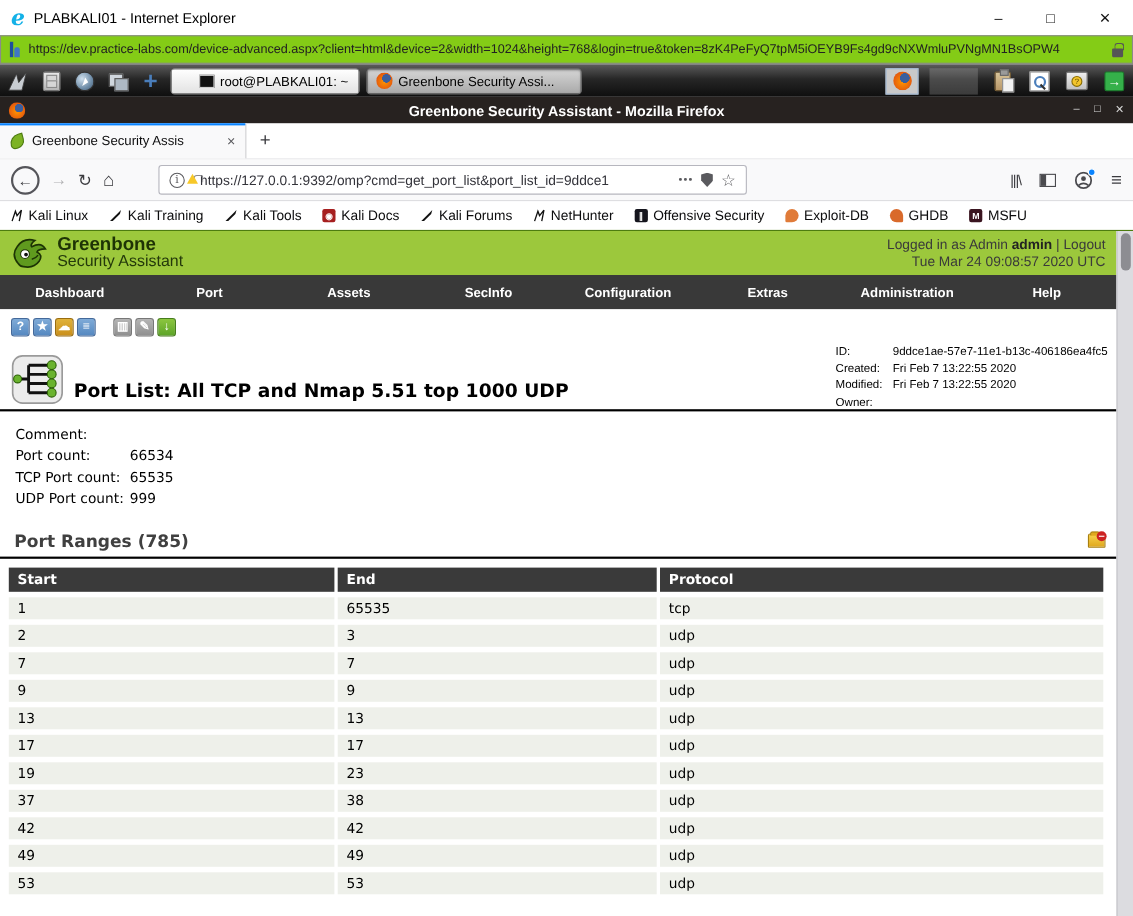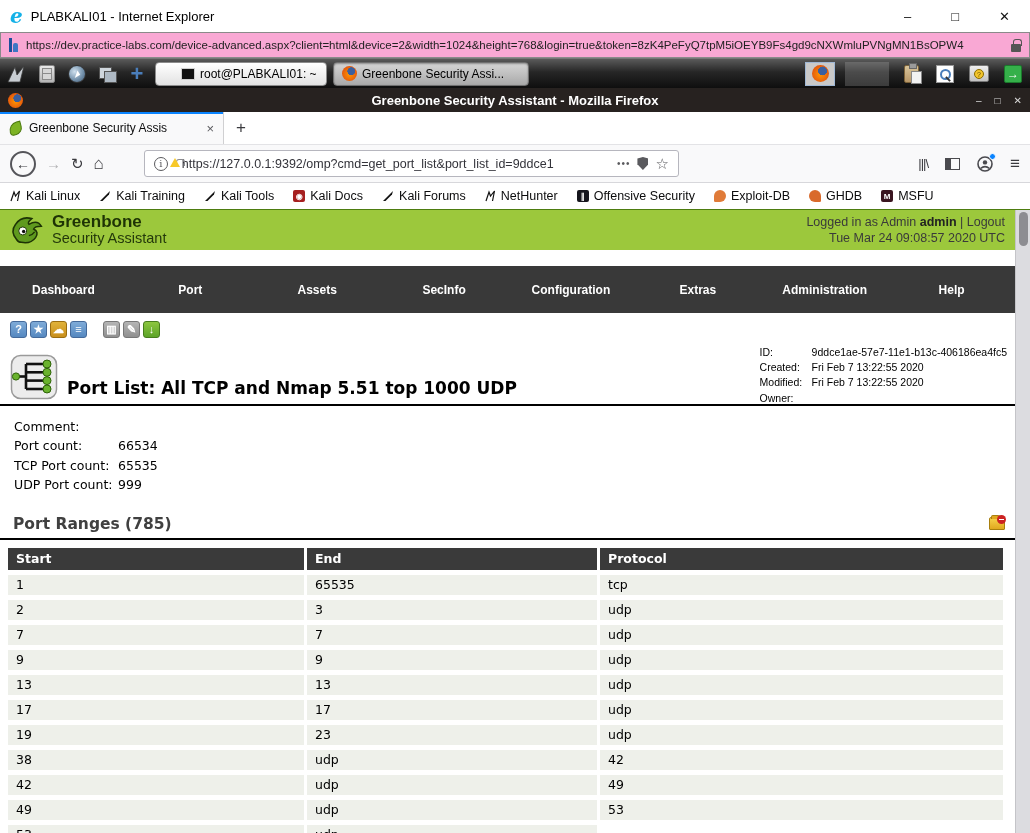--- a/index.html
+++ b/index.html
@@ -7,21 +7,21 @@
   body {
     width:1030px; height:833px; overflow:hidden; background:#fff;
     font-family:"Liberation Sans", sans-serif; -webkit-font-smoothing:antialiased;
   }
   
   .ie-titlebar { height:32px; background:#fff; display:flex; align-items:center; padding:0 10px; }
   .ie-logo { font-family:"DejaVu Serif", serif; font-style:italic; font-weight:bold; font-size:20px; color:#14b1e7; line-height:1; }
   .ie-title { font-size:13px; color:#000; margin-left:8px; }
   .ie-controls { margin-left:auto; display:flex; gap:40px; padding-right:10px; color:#111; font-size:13px; }
   .ie-controls span { cursor:pointer; }
-  .ie-addressbar { height:26px; border:1px solid #8a8a8a; background:#f9a8d4; display:flex; align-items:center; padding:0 8px; gap:7px; }
+  .ie-addressbar { height:26px; border:1px solid #8a8a8a; background:#84cc16; display:flex; align-items:center; padding:0 8px; gap:7px; }
   .pl-favicon { width:10px; height:14px; position:relative; flex:0 0 auto; }
   .pl-favicon::before { content:""; position:absolute; left:0; top:0; width:3px; height:14px; background:#1d4f9c; }
   .pl-favicon::after { content:""; position:absolute; left:4px; top:5px; width:5px; height:9px; background:#3f76c4; border-radius:2px 2px 0 0; }
   .ie-url { font-size:11.5px; color:#222; white-space:nowrap; overflow:hidden; flex:1; }
   .lock { width:10px; height:8px; background:#555; border-radius:1px; position:relative; margin-top:5px; flex:0 0 auto; }
   .lock::before { content:""; position:absolute; top:-5px; left:1.5px; width:7px; height:6px; border:1.5px solid #555; border-bottom:none; border-radius:3px 3px 0 0; }
   
   .taskbar { height:30px; background:linear-gradient(#5a5a5a, #262626 45%, #0e0e0e); border-top:1px solid #777; display:flex; align-items:center; padding:0 5px; gap:6px; }
   .tb-icon { width:24px; height:24px; display:flex; align-items:center; justify-content:center; cursor:pointer; }
   .tb-cabinet { width:16px; height:18px; background:linear-gradient(#e8e8e8,#b5b5b5); border:1px solid #888; border-radius:2px; position:relative; }
@@ -92,21 +92,21 @@
   .vscroll { position:absolute; right:0; top:0; bottom:0; width:15px; background:#dcdce0; border-left:1px solid #c4c4c8; }
   .vscroll .thumb { position:absolute; top:2px; left:3px; width:9px; height:34px; background:#8d8d92; border-radius:5px; cursor:grab; }
   .gsa-page { margin-right:15px; }
   .gsa-header { height:40px; background:#9cc83c; display:flex; align-items:center; padding:0 10px 0 8px; }
   .brand { display:flex; align-items:center; gap:6px; }
   .brand-text .l1 { font-size:17px; font-weight:bold; color:#1e3305; line-height:1.05; }
   .brand-text .l2 { font-size:14.5px; color:#24390b; line-height:1.05; }
   .login-info { margin-left:auto; text-align:right; font-size:12.5px; color:#3a3a3a; line-height:1.3; }
   .login-info b { color:#222; }
   .login-info .lg { cursor:pointer; }
-  .gsa-menubar { height:47px; background:#393939; display:flex; align-items:center;margin-top:16px; }
+  .gsa-menubar { height:31px; background:#393939; display:flex; align-items:center; }
   .menu-item { flex:1; text-align:center; color:#fff; font-size:12px; font-weight:bold; cursor:pointer; }
   .gsa-toolbar { padding:8px 0 4px 10px; display:flex; align-items:center; gap:3px; }
   .ticon { width:17px; height:17px; border-radius:3px; color:#fff; display:flex; align-items:center; justify-content:center; font-size:11px; font-weight:bold; cursor:pointer; line-height:1; }
   .t-blue { background:linear-gradient(#7fabd8,#5588c0); border:1px solid #44699a; }
   .t-orange { background:linear-gradient(#e0b23a,#c98f1c); border:1px solid #9a6d10; }
   .t-grey { background:linear-gradient(#b5b5b5,#8f8f8f); border:1px solid #777; }
   .t-green { background:linear-gradient(#8cc63f,#5da428); border:1px solid #477d1d; }
   .t-gap { width:10px; }
   .page-head { position:relative; padding:6px 10px 4px; border-bottom:2px solid #000; min-height:64px; display:flex; align-items:flex-end; }
   .page-title { font-family:"DejaVu Sans", sans-serif; font-size:17px; font-weight:bold; color:#000; margin:0 0 2px 9px; }
@@ -430,20 +430,21 @@
       <div class="td">udp</div>
 
       <div class="td">17</div>
       <div class="td">17</div>
       <div class="td">udp</div>
 
       <div class="td">19</div>
       <div class="td">23</div>
       <div class="td">udp</div>
 
+      <div class="td">37</div>
       <div class="td">38</div>
       <div class="td">udp</div>
 
       <div class="td">42</div>
       <div class="td">42</div>
       <div class="td">udp</div>
 
       <div class="td">49</div>
       <div class="td">49</div>
       <div class="td">udp</div>

